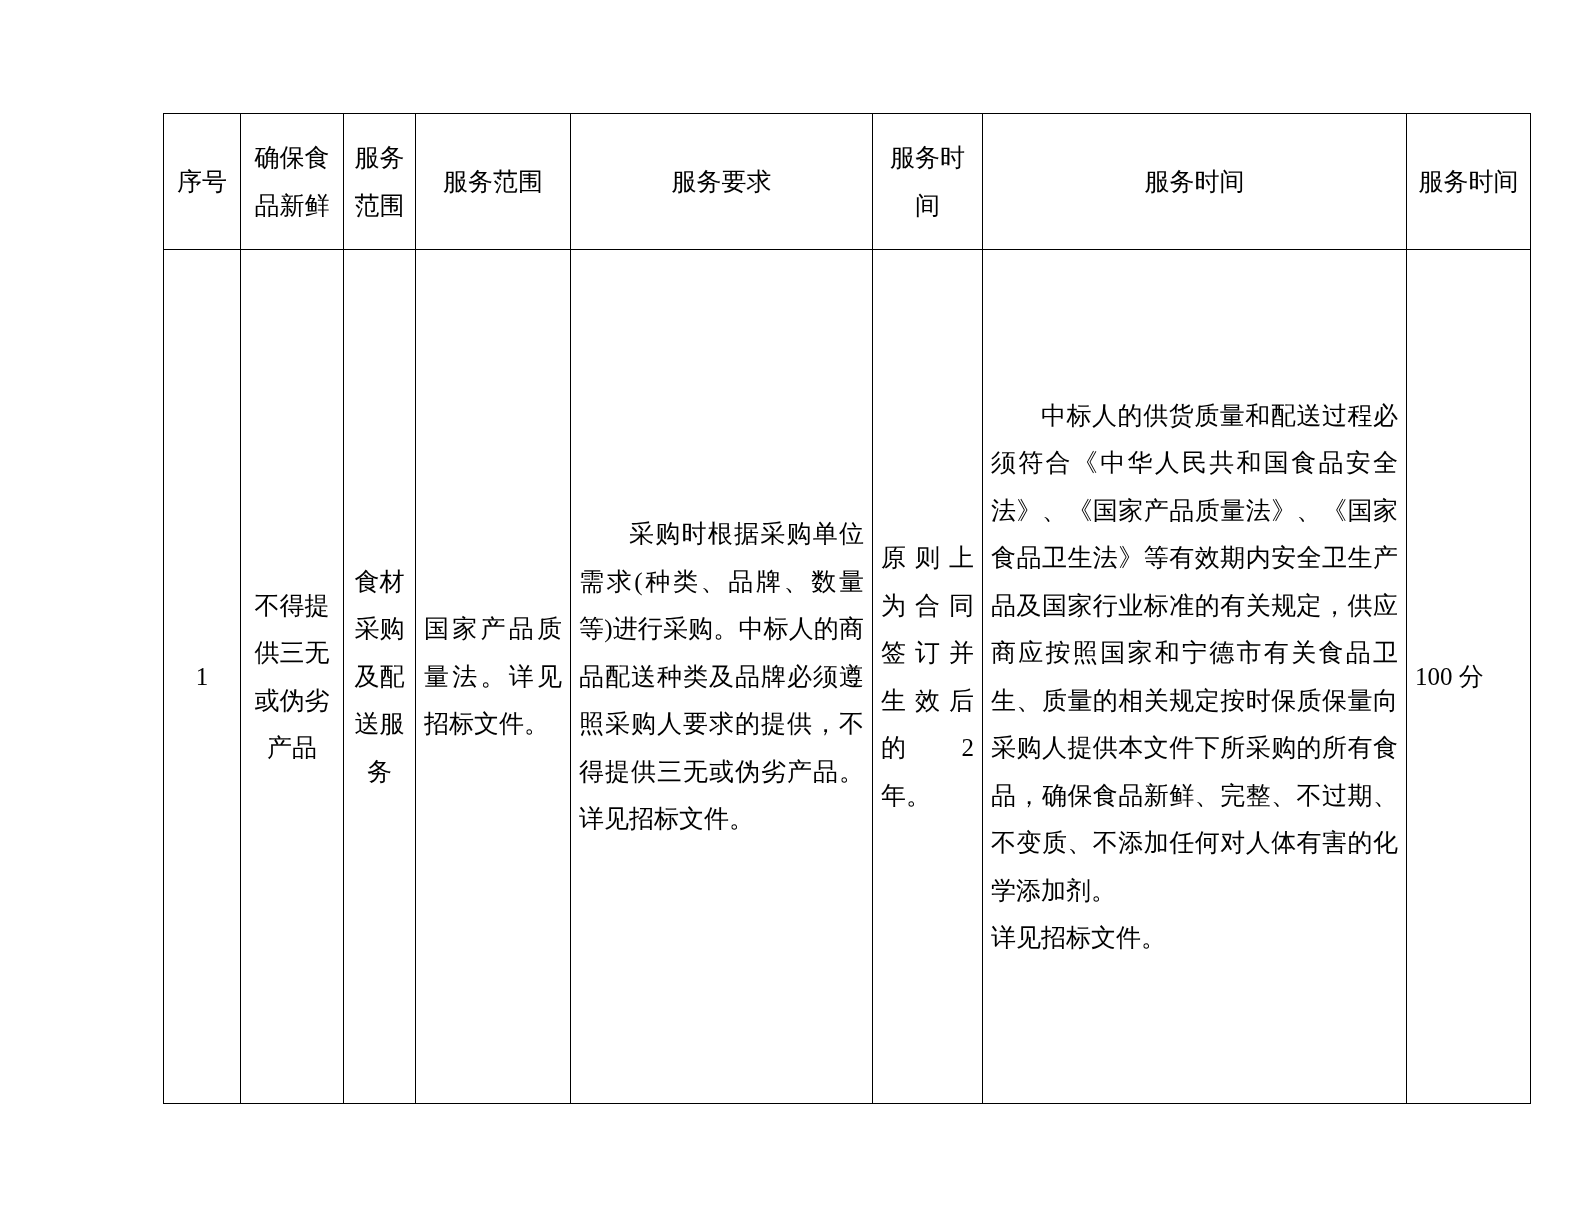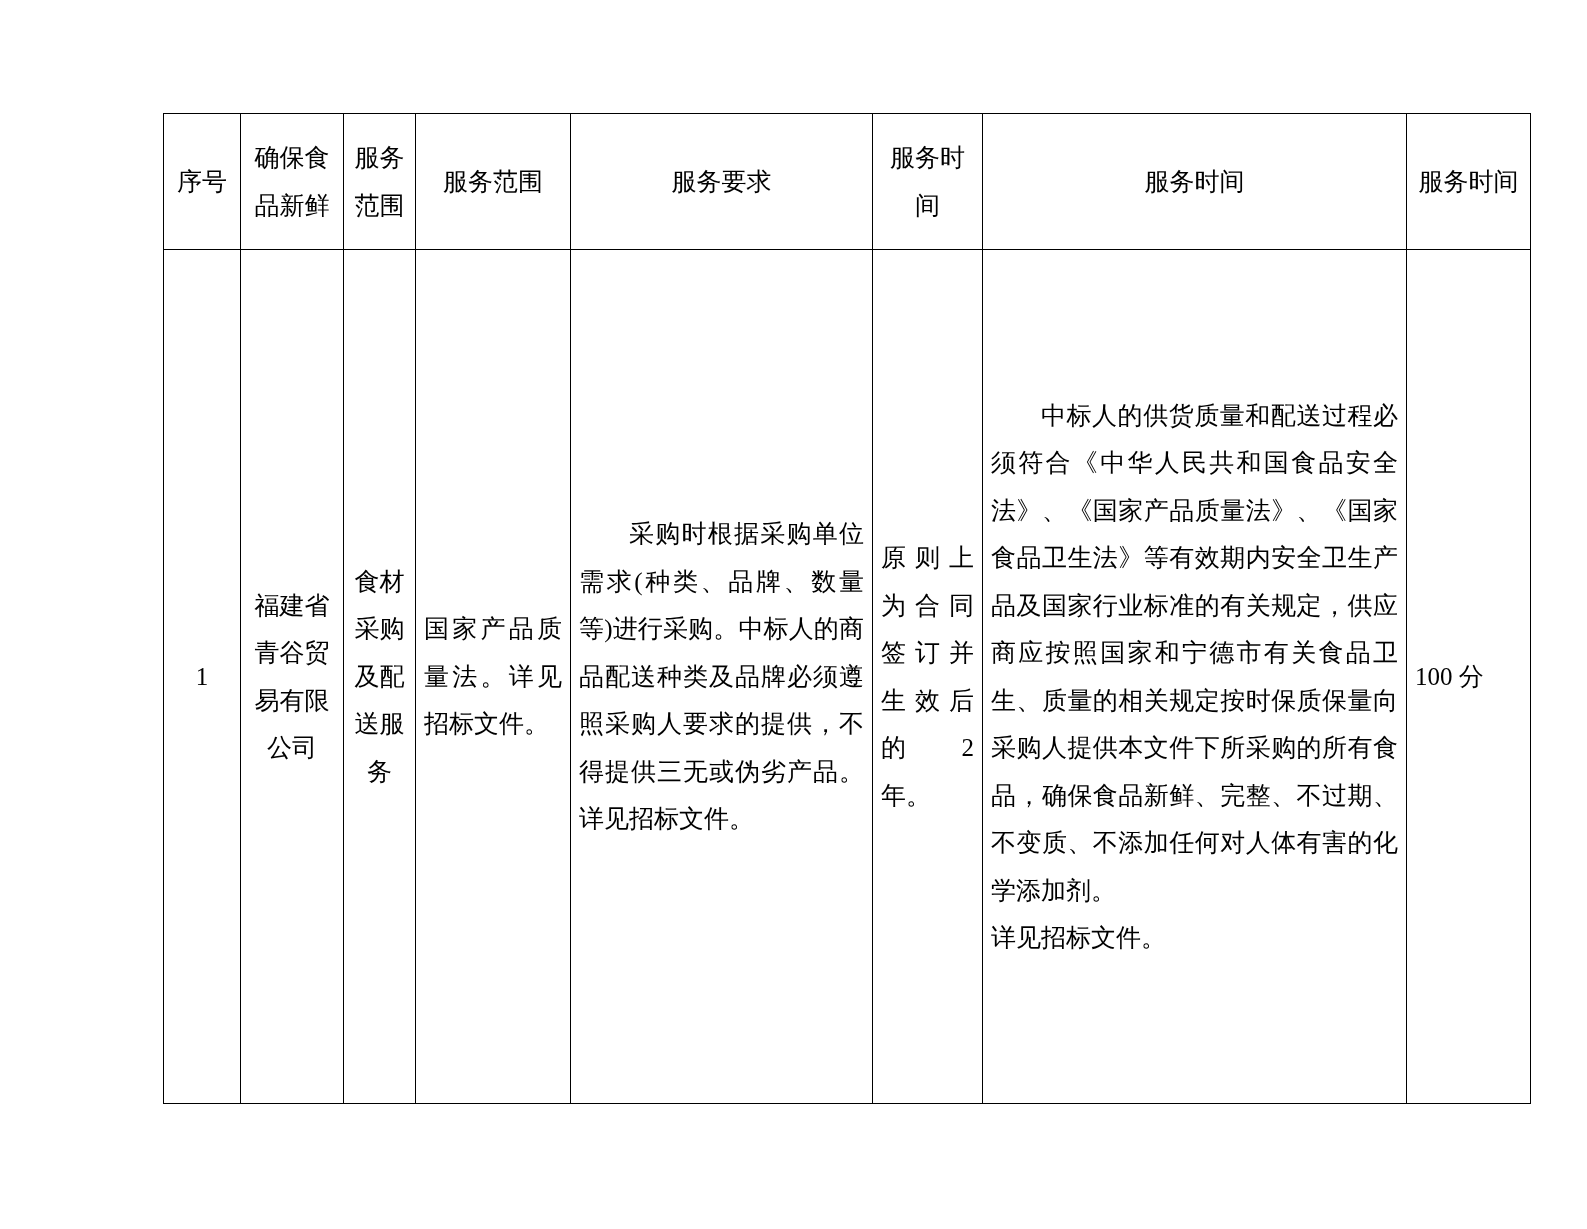--- a/index.html
+++ b/index.html
@@ -105,21 +105,21 @@
           <td class="header-cell">服务范围</td>
           <td class="header-cell">服务要求</td>
           <td class="header-cell">服务时间</td>
           <td class="header-cell">服务时间</td>
           <td class="header-cell">服务时间</td>
         </tr>
       </thead>
       <tbody>
         <tr class="body-row">
           <td class="center">1</td>
-          <td class="narrow-col">福建省青谷贸易有限公司</td>
+          <td class="narrow-col">不得提供三无或伪劣产品</td>
           <td class="narrow-col">食材采购及配送服务</td>
           <td class="justify">国家产品质量法。详见招标文件。</td>
           <td class="justify para-indent">采购时根据采购单位需求(种类、品牌、数量等)进行采购。中标人的商品配送种类及品牌必须遵照采购人要求的提供，不得提供三无或伪劣产品。详见招标文件。</td>
           <td class="justify">原则上为合同签订并生效后的 2 年。</td>
           <td>
             <span class="cell-inner justify para-indent">中标人的供货质量和配送过程必须符合《中华人民共和国食品安全法》、《国家产品质量法》、《国家食品卫生法》等有效期内安全卫生产品及国家行业标准的有关规定，供应商应按照国家和宁德市有关食品卫生、质量的相关规定按时保质保量向采购人提供本文件下所采购的所有食品，确保食品新鲜、完整、不过期、不变质、不添加任何对人体有害的化学添加剂。</span>
             <span class="cell-inner justify">详见招标文件。</span>
           </td>
           <td class="score">100 分</td>
         </tr>

